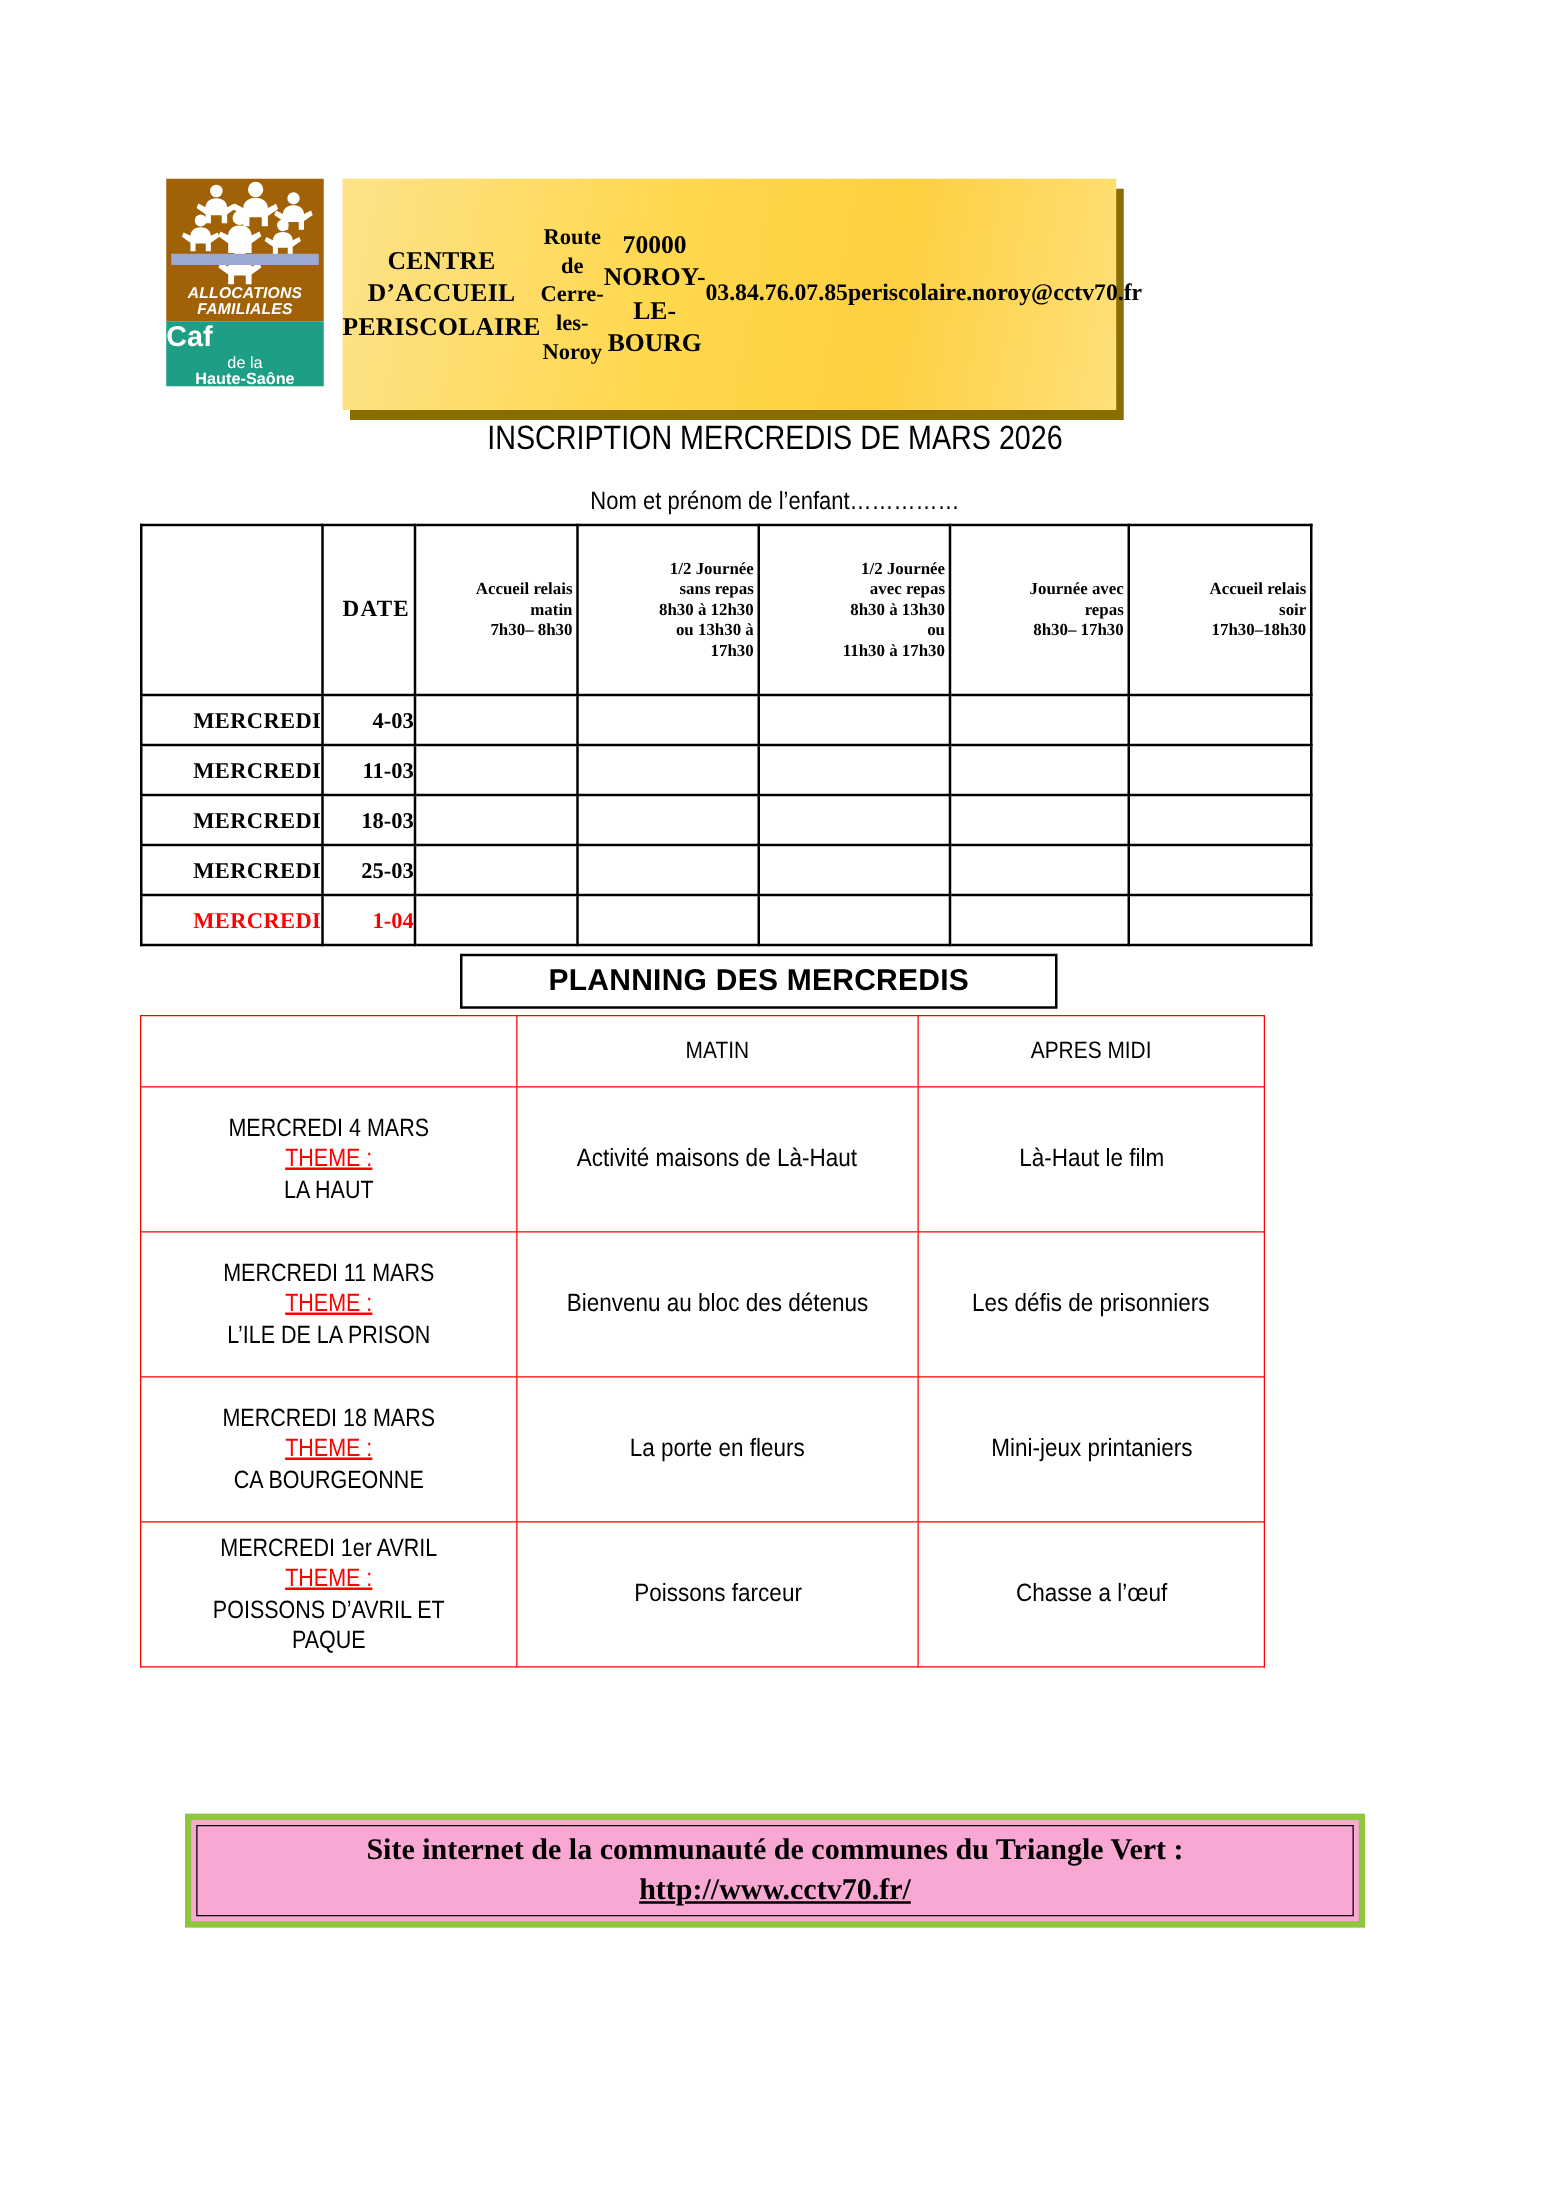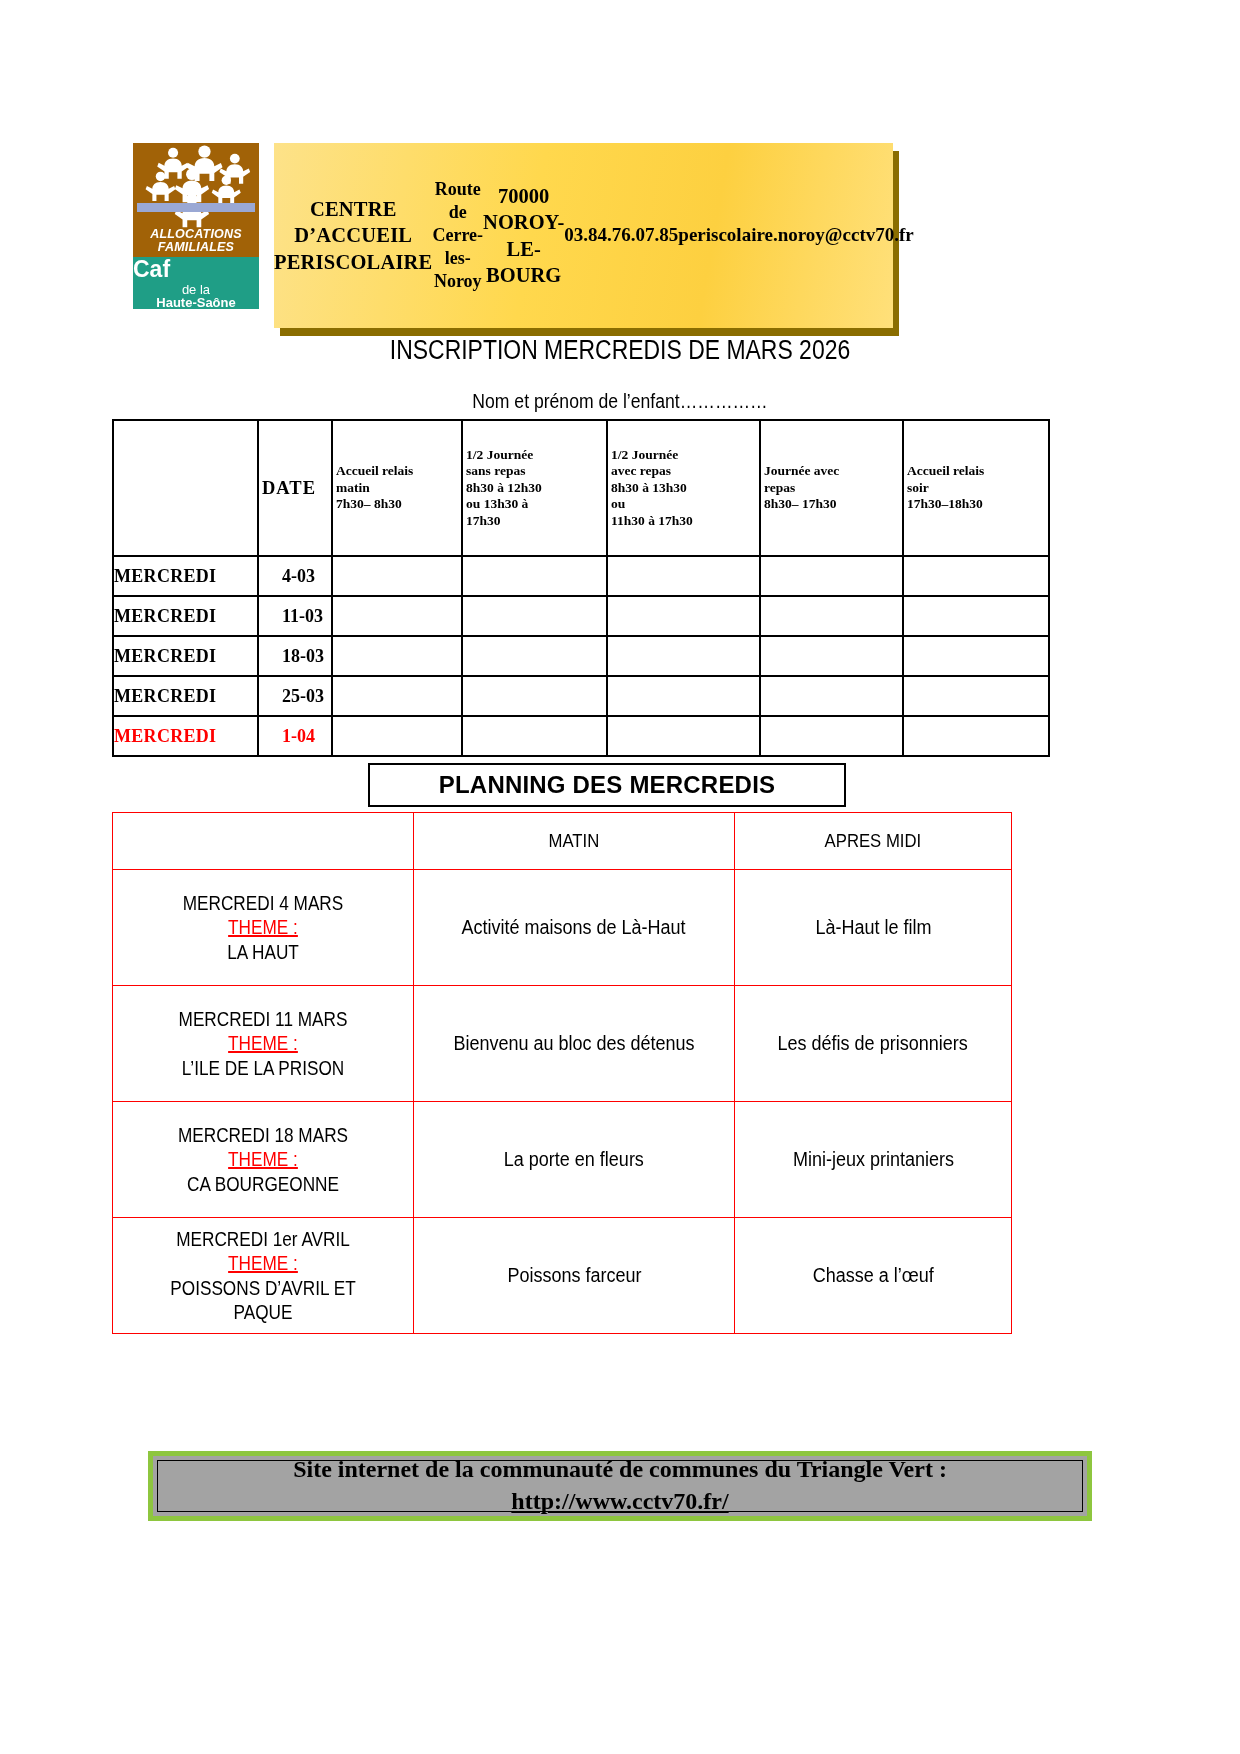--- a/index.html
+++ b/index.html
@@ -184,21 +184,21 @@
   table.t1 {
     border-collapse: collapse;
     table-layout: fixed;
     width: 880px;
     font-family: "Liberation Serif", serif;
   }
   table.t1 td {
     border: 2px solid #000000;
     padding: 0;
     vertical-align: middle;
-    text-align: left;
+    text-align: right;
   }
   .t1 .c0 { width: 137px; }
   .t1 .c1 { width: 66px; padding-left: 23px; }
   .t1 .c2 { width: 122px; }
   .t1 .c3 { width: 137px; }
   .t1 .c4 { width: 145px; }
   .t1 .c5 { width: 135px; }
   .t1 .c6 { width: 138px; }
 
   .t1 tr.hdr td {
@@ -294,24 +294,24 @@
     text-align: center;
   }
   .t2 .act-cell span { display: inline-block; transform: scaleX(0.9); }
 
   
   .footer-outer {
     position: absolute;
     left: 148px;
     top: 1451px;
     width: 944px;
-    height: 70px;
+    height: 91px;
     border: 5px solid #8ec63f;
     box-sizing: border-box;
-    background: #a3a3a3;
+    background: #f9a8d4;
     padding: 4px;
   }
   .footer-inner {
     width: 100%;
     height: 100%;
     border: 1.5px solid #000000;
     box-sizing: border-box;
     display: flex;
     flex-direction: column;
     align-items: center;

